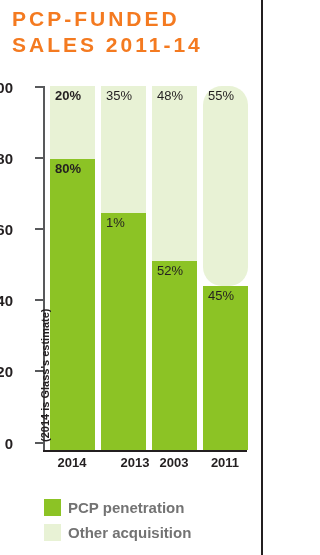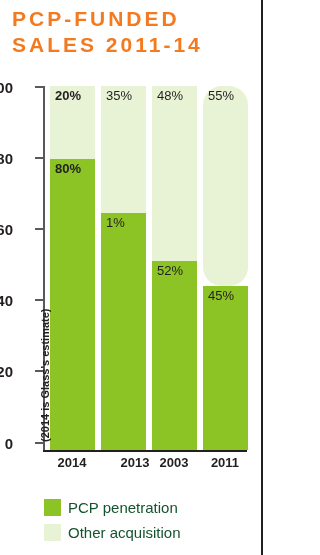--- a/index.html
+++ b/index.html
@@ -149,22 +149,22 @@
     height: 25px;
   }
   .legend-swatch {
     width: 17px;
     height: 17px;
     margin-right: 7px;
     flex: 0 0 auto;
   }
   .legend-text {
     font-size: 15px;
-    font-weight: normal;
-    color: #14532d;
+    font-weight: bold;
+    color: #737373;
     line-height: 1;
     white-space: nowrap;
   }
 </style>
 </head>
 <body>
 
 <div id="page">
 
   <div id="title-block">

